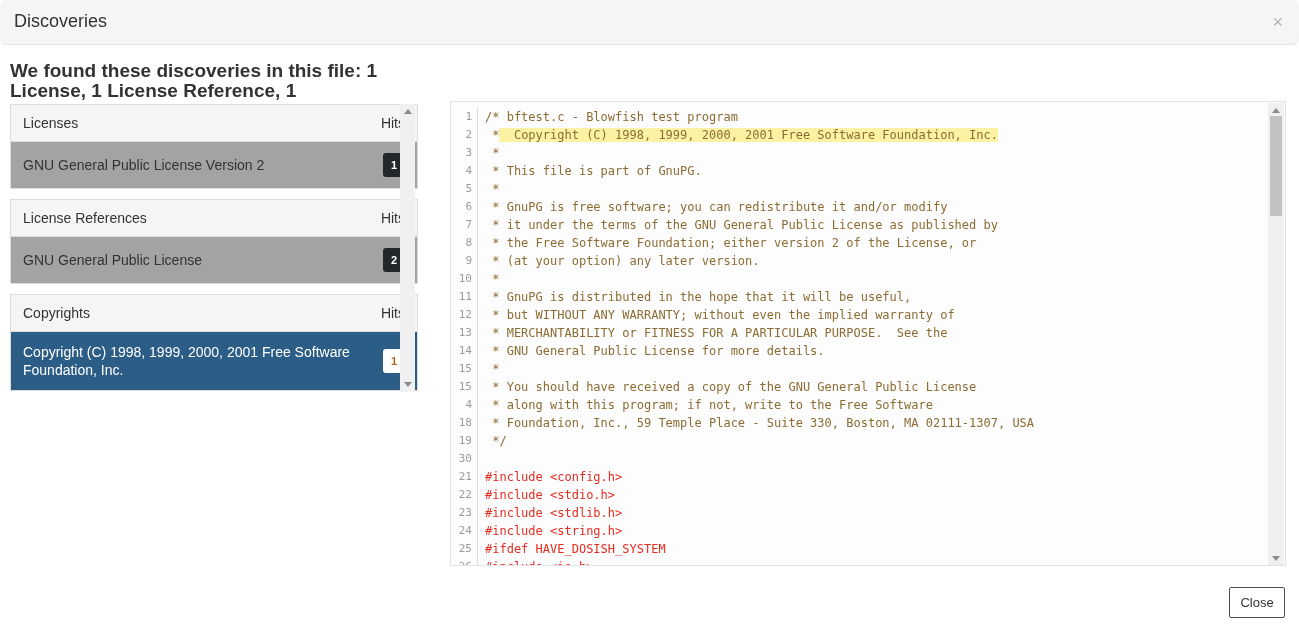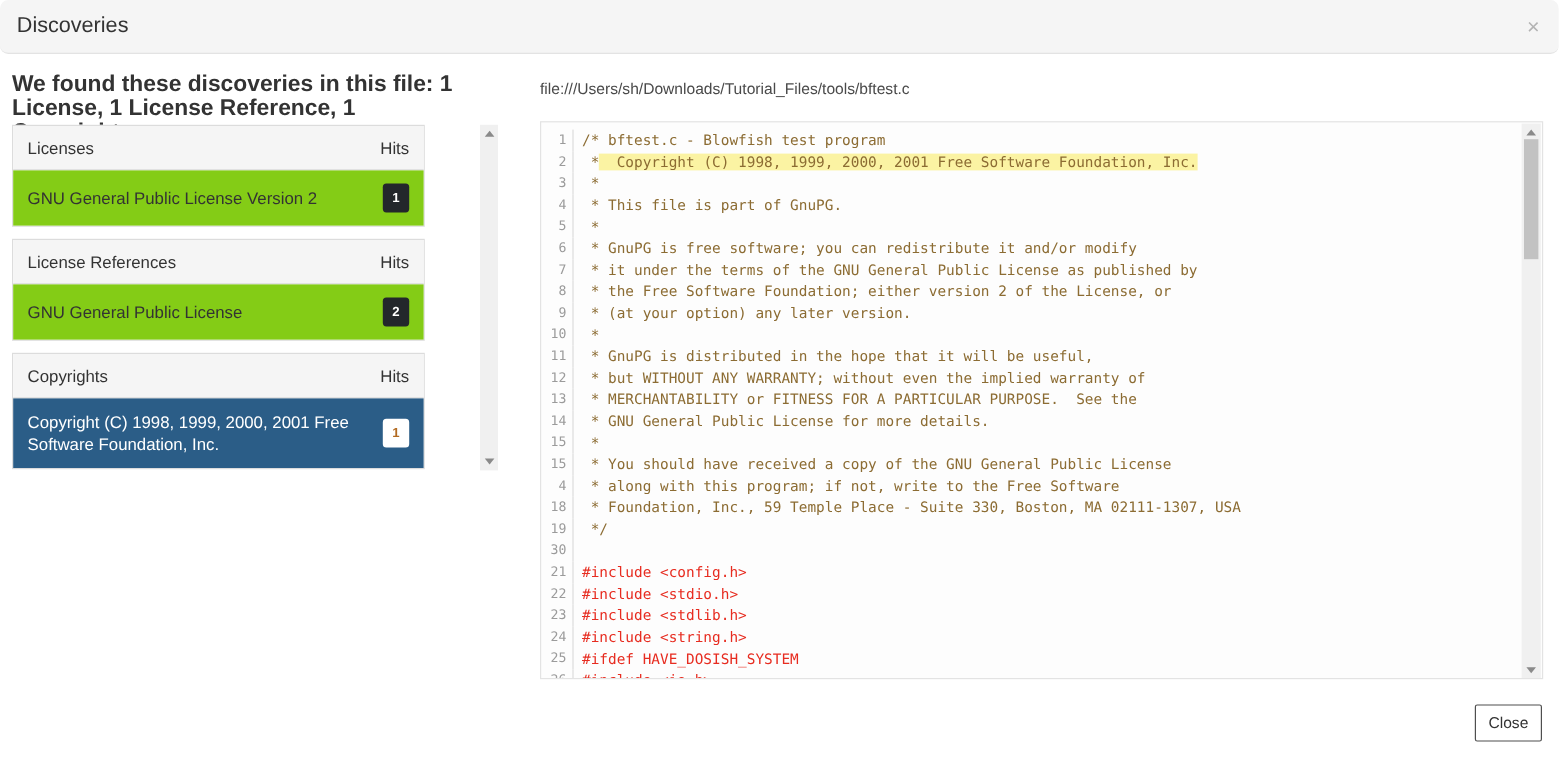--- a/index.html
+++ b/index.html
@@ -10,27 +10,27 @@
   
   .modal-header { position:absolute; top:0; left:0; width:100%; height:45px;
                   background:#f5f5f5; border-bottom:1px solid #e3e3e3;border-radius:7px; }
   .modal-title { position:absolute; left:14px; top:11px; font-size:18px; color:#333; }
   .x-close { position:absolute; right:16px; top:11px; font-size:18px; color:#b3b3b3;
              cursor:pointer; line-height:22px; }
 
   
   .summary { position:absolute; left:10px; top:61px; width:380px; font-size:19px;
              font-weight:bold; color:#333; line-height:20px; }
-  .sections { position:absolute; left:10px; top:104px; width:344px; }
+  .sections { position:absolute; left:10px; top:104px; width:408px; }
   .section { border:1px solid #dcdcdc; margin-bottom:10px; background:#fff; }
   .sec-header { display:flex; justify-content:space-between; align-items:center;
                 padding:10px 12px; background:#f5f5f5; border-bottom:1px solid #dcdcdc;
                 color:#333; font-size:14px; }
   .sec-item { display:flex; justify-content:space-between; align-items:center;
-              padding:11px 12px; font-size:14px; color:#333; background:#84cc16;
+              padding:11px 12px; font-size:14px; color:#333; background:#a3a3a3;
               cursor:pointer; line-height:18px; }
   .sec-item.selected { background:#2b5d87; color:#fff; }
   .hits-badge { flex:none; margin-left:10px; background:#23272b; color:#fff;
                 font-size:11px; font-weight:bold; padding:3px 8px; border-radius:3px; }
   .sec-item.selected .hits-badge { background:#fff; color:#b26b22; }
 
   
   .sb { position:absolute; background:#f0f0f0; }
   .sb-left { left:400px; top:104px; width:15px; height:288px; }
   .sb-code { right:1px; top:1px; width:16px; height:463px; }
@@ -106,21 +106,20 @@
           <span class="hits-badge">1</span>
         </div>
       </div>
     </div>
 
   <div class="sb sb-left">
     <span class="sb-arrow up"></span>
     <span class="sb-arrow down"></span>
   </div>
 
-  <div class="file-path">file:///Users/sh/Downloads/Tutorial_Files/tools/bftest.c</div>
 
   <div class="code-box">
     <div class="code-lines" id="code-lines">
         <div class="code-row">
           <span class="gutter">1</span>
           <span class="code-text comment">/* bftest.c - Blowfish test program</span>
         </div>
         <div class="code-row">
           <span class="gutter">2</span>
           <span class="code-text comment"> *<span class="hl">  Copyright (C) 1998, 1999, 2000, 2001 Free Software Foundation, Inc.</span></span>

